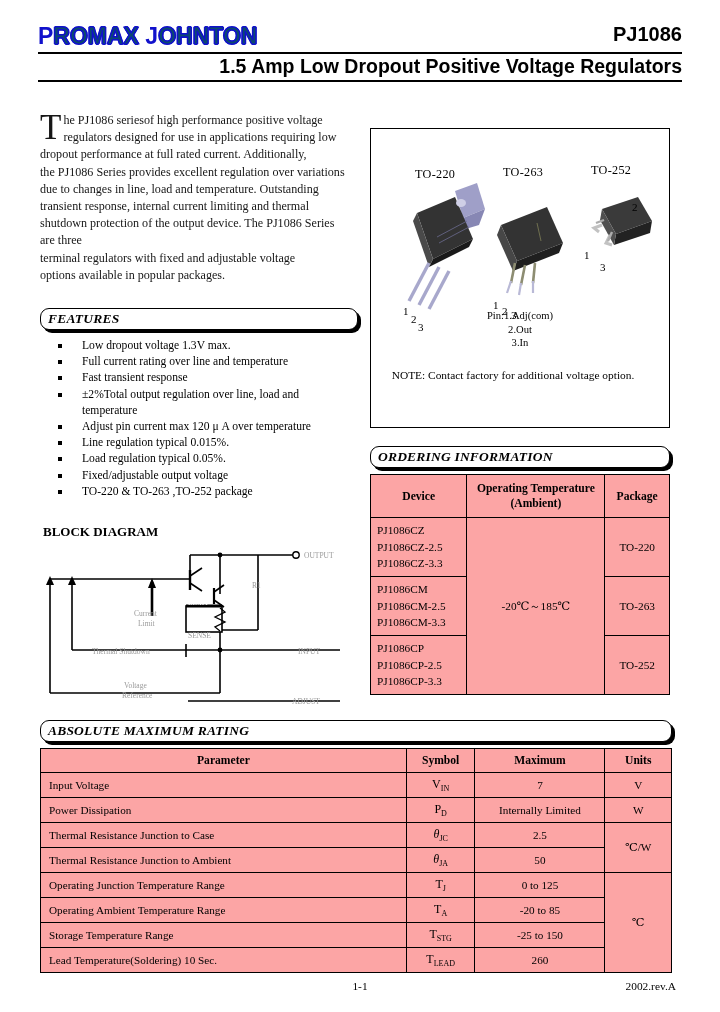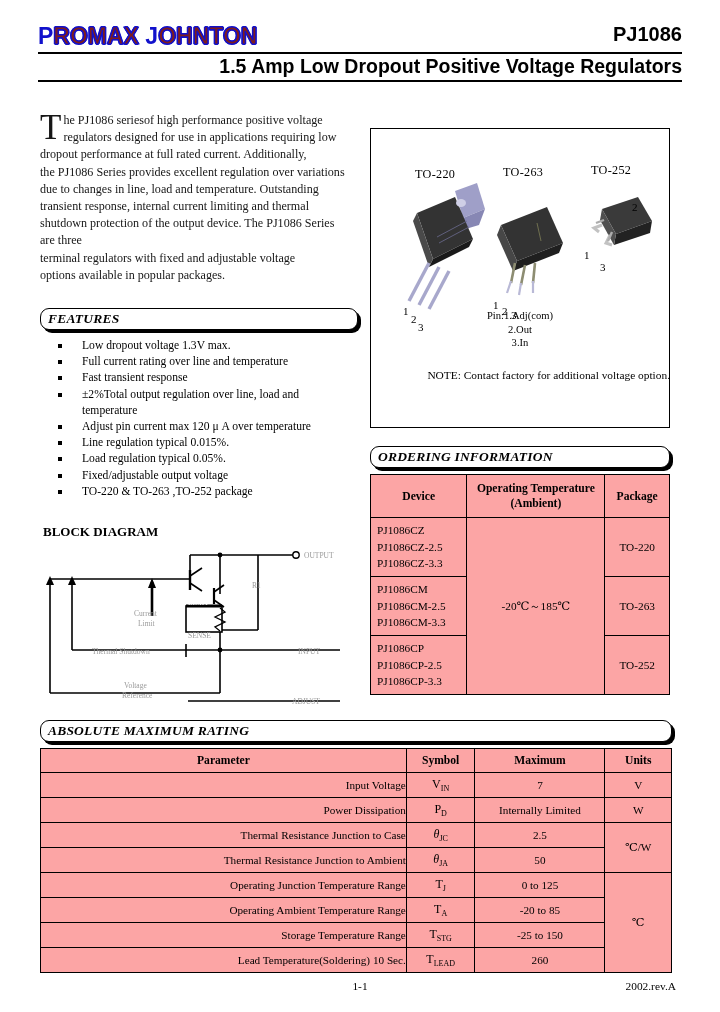--- a/index.html
+++ b/index.html
@@ -37,21 +37,21 @@
     font-weight: bold;
     font-size: 23px;
     letter-spacing: 0px;
     line-height: 24px;
     white-space: nowrap;
   }
   .logo .solid {
     color: #1111cc;
   }
   .logo .hollow {
-    color: #7f1d1d;
+    color: #0c4a6e;
     -webkit-text-stroke: 1.2px #1111cc;
     text-shadow:
       -1px 0 #1111cc, 1px 0 #1111cc,
       0 -1px #1111cc, 0 1px #1111cc;
   }
   .partno {
     position: absolute;
     right: 0; top: 0px;
     font-family: "Liberation Sans", "DejaVu Sans", sans-serif;
     font-weight: bold;
@@ -184,25 +184,25 @@
   .pkg-pins {
     position: absolute;
     left: 0; right: 0;
     top: 180px;
     text-align: center;
     font-size: 10.6px;
     line-height: 13.6px;
   }
   .pkg-note {
     position: absolute;
-    left: 15px;
+    left: 0;
     top: 240px;
     width: 284px;
     font-size: 11.4px;
-    text-align: right;
+    text-align: center;
   }
   .pin-num {
     position: absolute;
     font-size: 11px;
     font-family: "Liberation Serif", "DejaVu Serif", serif;
   }
 
   
   table {
     border-collapse: collapse;
@@ -251,21 +251,21 @@
     font-weight: bold;
     font-size: 11.6px;
     text-align: center;
     height: 23px;
   }
   #amr-table td {
     height: 24px;
   }
   #amr-table td.param {
     padding-left: 8px;
-    text-align: right;
+    text-align: left;
     margin-left: 47px;
   }
   #amr-table td.ctr {
     text-align: center;
   }
   .sym { font-size: 12px; }
   .sym sub { font-size: 8px; }
   .sym i { font-style: italic; }
 
   

